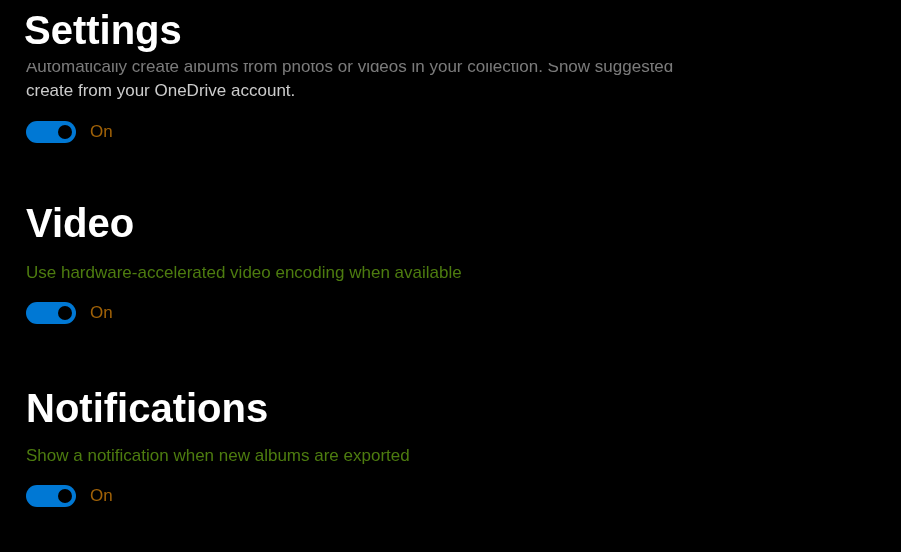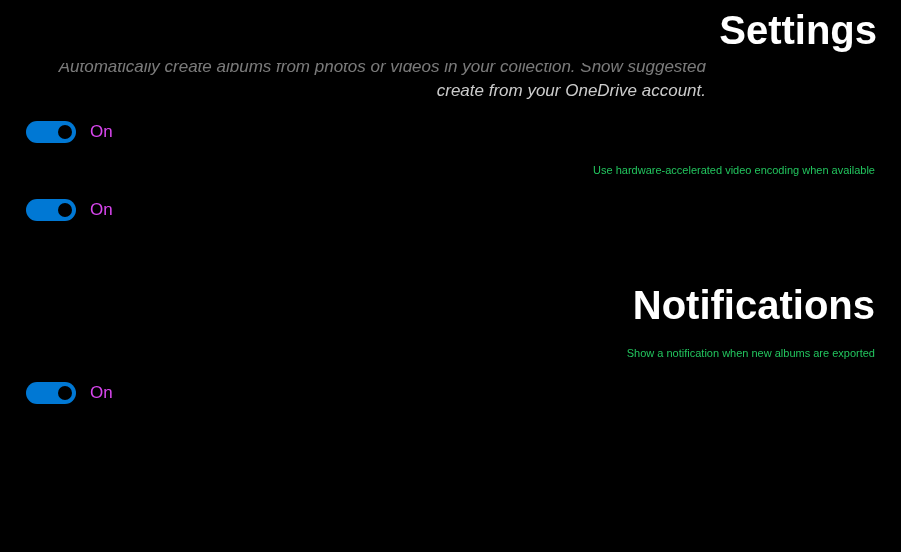--- a/index.html
+++ b/index.html
@@ -1,19 +1,18 @@
 <!DOCTYPE html>
 <html><head>
   <meta charset="utf-8">
   <style>
     * {
       margin: 0;
       padding: 0;
       box-sizing: border-box;
-      text-align: right;
     }
     body {
       background: #000;
       color: #fff;
       font-family: 'Segoe UI', Tahoma, sans-serif;
       width: 901px;
       height: 552px;
       overflow: hidden;
     }
     .header {
@@ -30,36 +29,35 @@
     .content {
       padding: 0 26px;
       position: relative;
     }
     .truncated-text {
       color: #ccc;
       font-size: 17px;
       line-height: 24px;
       margin-top: -8px;
       max-width: 680px;
-      font-style: italic;
     }
     .truncated-line1 {
       opacity: 0.6;
       white-space: nowrap;
       overflow: hidden;
     }
     .section-heading {
       font-size: 40px;
       font-weight: 600;
       margin-top: 58px;
       letter-spacing: 0;
     }
     .setting-title {
-      font-size: 11px;
-      color: #22c55e;
+      font-size: 17px;
+      color: #4d7c0f;
       margin-top: 16px;
       line-height: 22px;
     }
     .setting-desc {
       font-size: 17px;
       color: #ccc;
       line-height: 24px;
       margin-top: 2px;
     }
     .toggle-row {
@@ -80,21 +78,21 @@
       width: 14px;
       height: 14px;
       background: #000;
       border-radius: 50%;
       position: absolute;
       right: 4px;
       top: 4px;
     }
     .toggle-label {
       font-size: 17px;
-      color: #d946ef;
+      color: #a16207;
     }
     .notifications-heading {
       margin-top: 62px;
     }
     .notif-title {
       margin-top: 14px;
     }
     .notif-toggle-row {
       margin-top: 18px;
     }
@@ -113,20 +111,21 @@
     <div>create from your OneDrive account.</div>
   </div>
 
   <div class="toggle-row">
     <div class="toggle">
       <div class="toggle-knob"></div>
     </div>
     <div class="toggle-label">On</div>
   </div>
 
+  <h2 class="section-heading">Video</h2>
 
   <div class="setting-title">Use hardware-accelerated video encoding when available</div>
 
   <div class="toggle-row">
     <div class="toggle">
       <div class="toggle-knob"></div>
     </div>
     <div class="toggle-label">On</div>
   </div>
 

